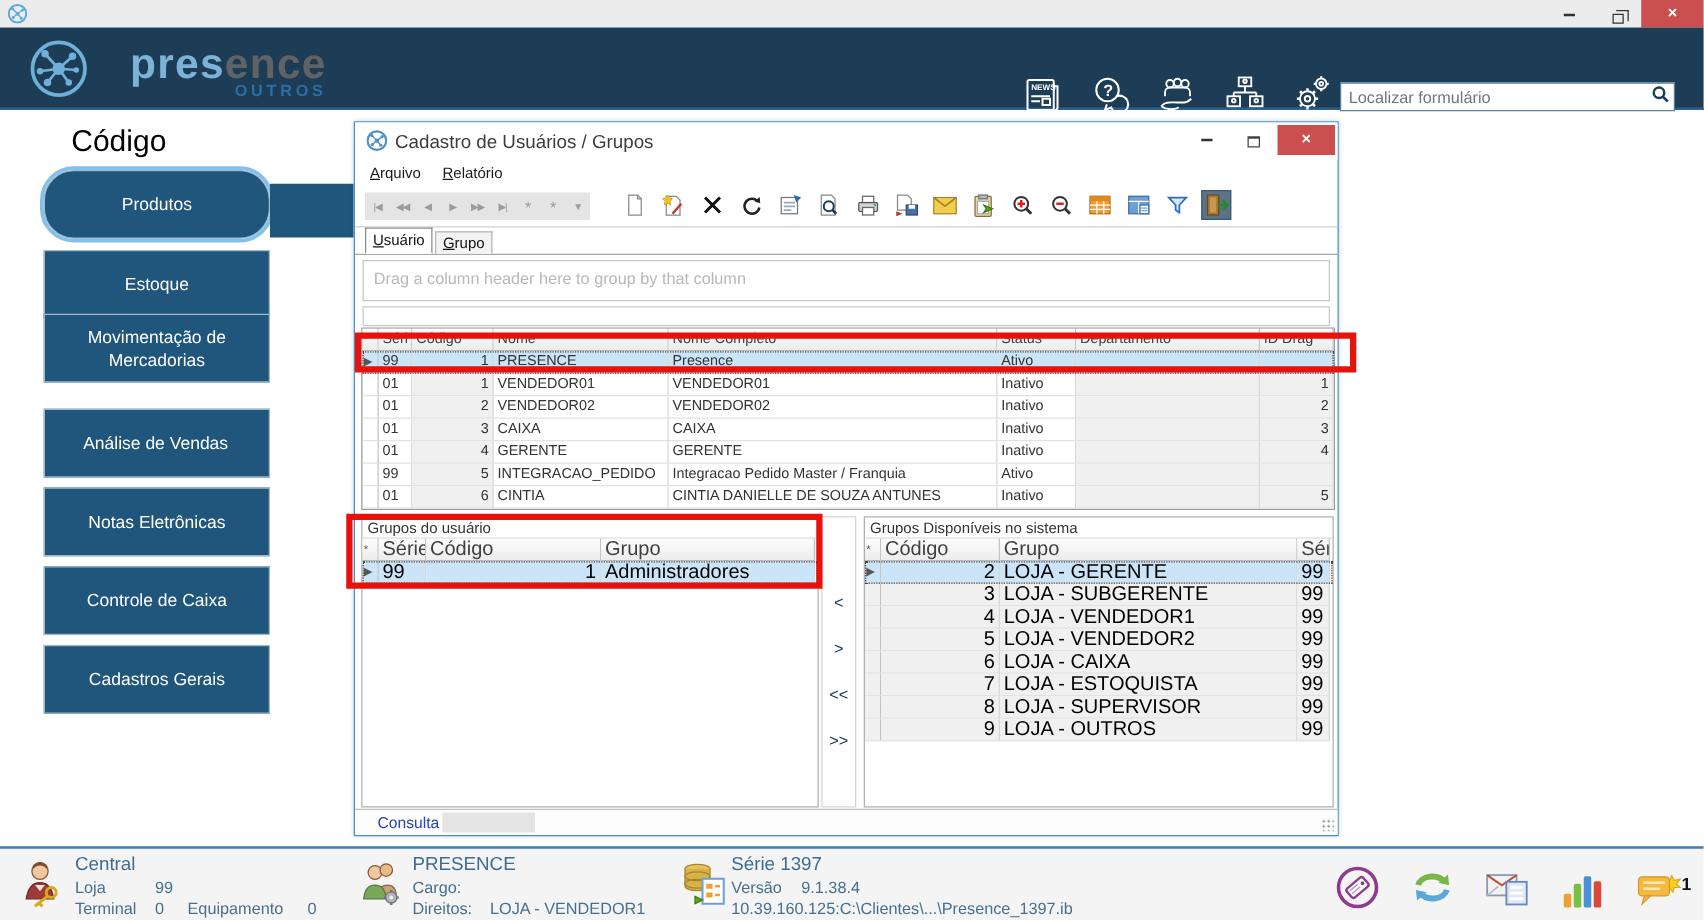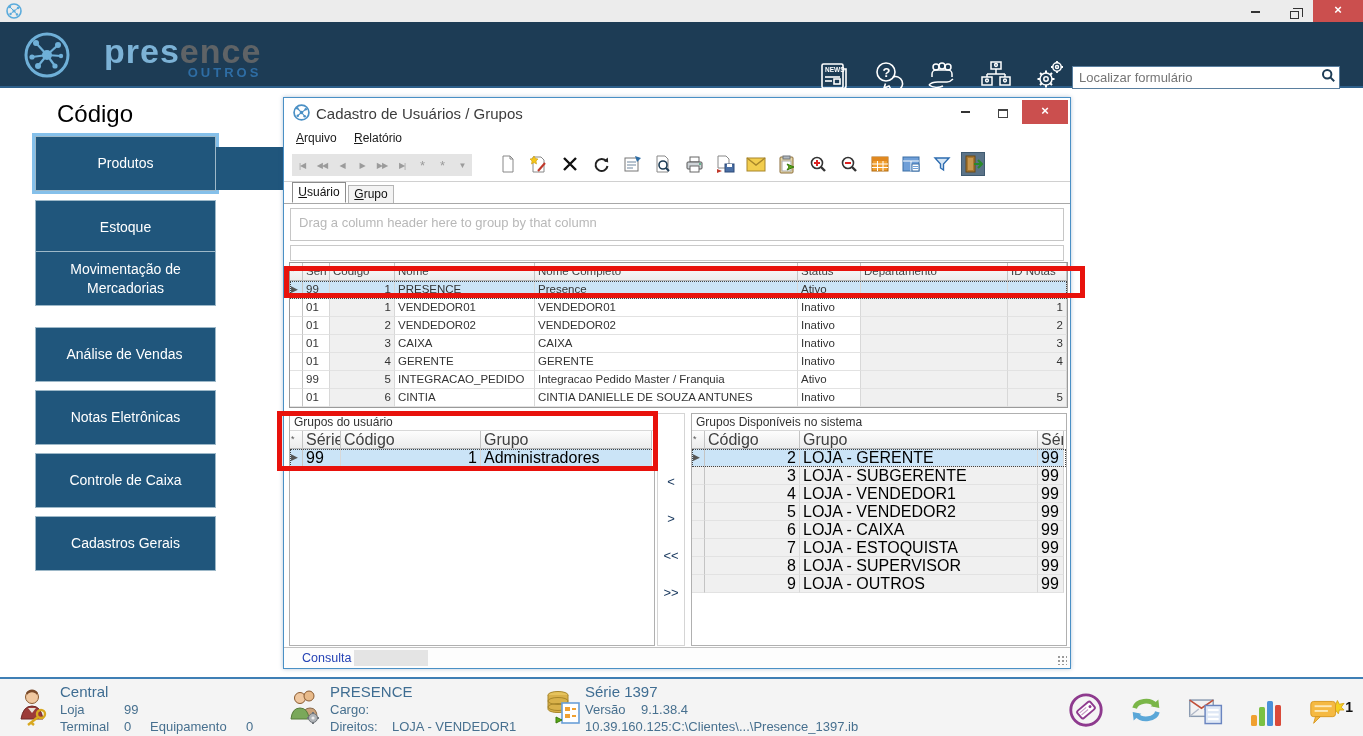--- a/index.html
+++ b/index.html
@@ -26,21 +26,21 @@
   .wordmark .sub { display:block; text-align:right; font-size:13px; letter-spacing:3px; color:#2e6da4; font-weight:bold; margin-top:-6px; }
   .hdr-icons { position:absolute; left:815px; top:33px; display:flex; gap:16px; }
   .hdr-icons .hic { width:38px; height:40px; display:flex; align-items:center; justify-content:center; }
   .search-box { position:absolute; left:1072px; top:44px; width:268px; height:23px; background:#fff; border:1px solid #5a7f9f; display:flex; align-items:center; }
   .search-box input { flex:1; border:none; outline:none; font-size:13px; color:#444; padding:0 6px; font-family:"Liberation Sans",sans-serif; background:transparent; }
   .search-box .mag { width:22px; text-align:center; }
 
   
   .sidebar-title { position:absolute; left:57px; top:100px; font-size:24px; color:#000; }
   .side-btn { position:absolute; left:35px; width:181px; height:55px; background:#20567c; border:1px solid #9db8c8; color:#fff; font-size:14px; display:flex; align-items:center; justify-content:center; text-align:center; padding:0 14px; line-height:1.3; }
-  .side-btn.active { outline:3px solid #85c0ea; }
+  .side-btn.active { outline:3px solid #85c0ea;border-radius:24px; }
   .side-ext { position:absolute; left:216px; top:147px; width:67px; height:43px; background:#20567c; }
 
   
   .win { position:absolute; left:283px; top:97px; width:788px; height:572px; background:#fff; border:1px solid #4a90c5; box-shadow:0 0 4px rgba(40,90,140,.35); }
   .win-titlebar { position:absolute; left:0; top:0; width:100%; height:30px; background:#fff; }
   .win-title { position:absolute; left:32px; top:7px; font-size:15px; color:#3c3c3c; }
   .win-icon { position:absolute; left:9px; top:6px; }
   .wbtn { position:absolute; top:2px; height:24px; width:34px; text-align:center; line-height:22px; color:#444; font-size:13px; }
   .wbtn.min { right:88px; }
   .wbtn.max { right:50px; }
@@ -420,21 +420,21 @@
 
   <div class="grid users-grid" id="usersGrid">
       <div class="grow ghead">
         <span class="gcell ind" style="width: 13px; flex: 0 0 13px;">*</span>
         <span class="gcell" style="width: 27px; flex: 0 0 27px;">Séri</span>
         <span class="gcell" style="width: 65px; flex: 0 0 65px;">Código</span>
         <span class="gcell" style="width: 140px; flex: 0 0 140px;">Nome</span>
         <span class="gcell" style="width: 263px; flex: 0 0 263px;">Nome Completo</span>
         <span class="gcell" style="width: 63px; flex: 0 0 63px;">Status</span>
         <span class="gcell" style="width: 147px; flex: 0 0 147px;">Departamento</span>
-        <span class="gcell" style="width: 59px; flex: 0 0 59px;">ID Notas</span>
+        <span class="gcell" style="width: 59px; flex: 0 0 59px;">ID Drag</span>
       </div>
       <div class="grow sel cur">
         <span class="gcell ind" style="width: 13px; flex: 0 0 13px;">▶</span>
         <span class="gcell" style="width: 27px; flex: 0 0 27px;">99</span>
         <span class="gcell num" style="width: 65px; flex: 0 0 65px;">1</span>
         <span class="gcell" style="width: 140px; flex: 0 0 140px;">PRESENCE</span>
         <span class="gcell" style="width: 263px; flex: 0 0 263px;">Presence</span>
         <span class="gcell" style="width: 63px; flex: 0 0 63px;">Ativo</span>
         <span class="gcell" style="width: 147px; flex: 0 0 147px;"></span>
         <span class="gcell num" style="width: 59px; flex: 0 0 59px;"></span>

